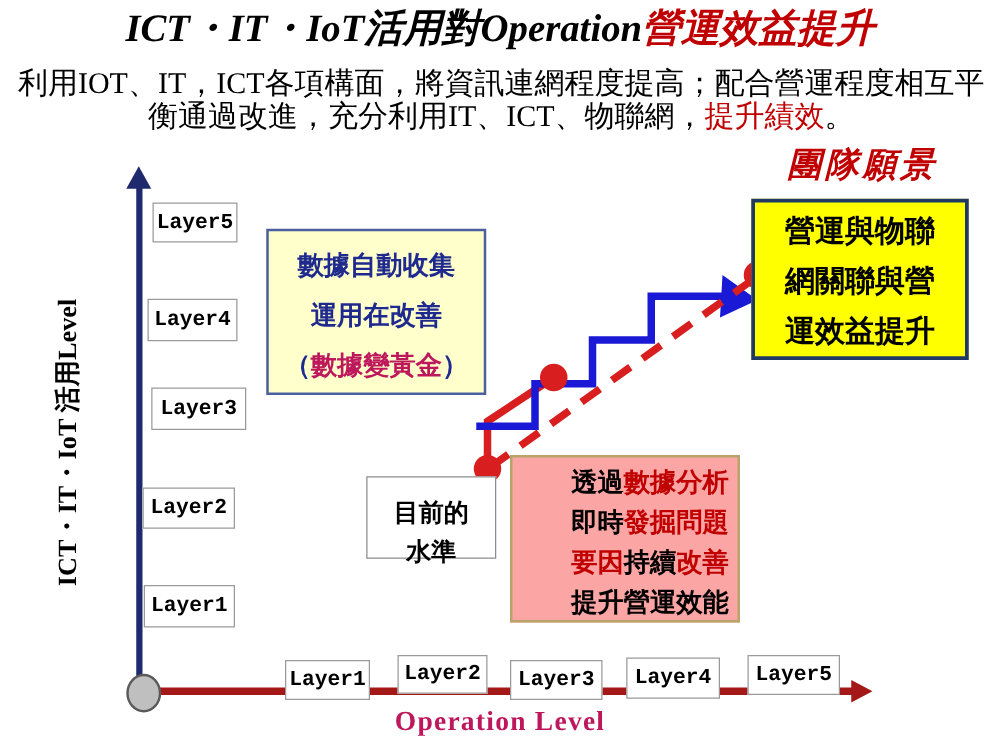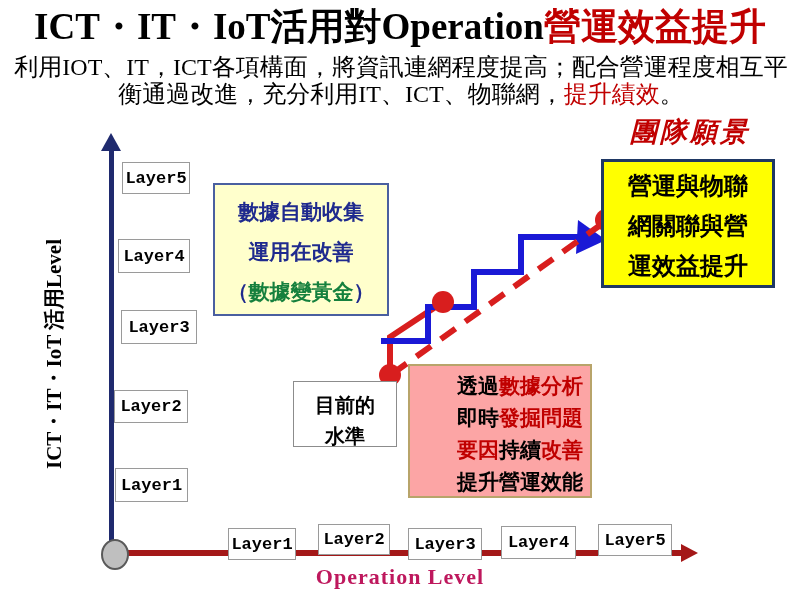--- a/index.html
+++ b/index.html
@@ -18,25 +18,26 @@
     overflow: hidden;
   }
 
   
   #title {
     position: absolute;
     left: 0;
     top: 2px;
     width: 800px;
     text-align: center;
-    font-size: 37px;
+    font-size: 31px;
     font-weight: bold;
     letter-spacing: 0px;
     white-space: nowrap;
     color: #000000;
+    font-style: italic;
   }
   #title .red { color: #C00000; }
 
   #lead {
     position: absolute;
     left: 6px;
     top: 54px;
     width: 790px;
     font-size: 24px;
     font-weight: normal;
@@ -147,21 +148,21 @@
     top: 183px;
     width: 176px;
     height: 133px;
     background: #FFFFCC;
     border: 2px solid #4A5FA0;
     font-size: 21px;
     line-height: 40px;
     color: #1F2A8E;
     padding-top: 7px;
   }
-  #callout-data .red { color: #15803d; }
+  #callout-data .red { color: #be185d; }
 
   #callout-analysis {
     left: 408px;
     top: 364px;
     width: 184px;
     height: 134px;
     background: #fca5a5;
     border: 2px solid #B8A46A;
     font-size: 21px;
     line-height: 32px;
@@ -174,21 +175,21 @@
   #callout-current {
     left: 293px;
     top: 381px;
     width: 104px;
     height: 66px;
     background: #ffffff;
     border: 1px solid #8C8C8C;
     font-size: 20px;
     line-height: 31px;
     color: #000000;
-    padding-top: 8px;
+    padding-top: 14px;
   }
 
   #callout-vision {
     left: 601px;
     top: 159px;
     width: 174px;
     height: 129px;
     background: #FFFF00;
     border: 3px solid #1F3864;
     font-size: 24px;

